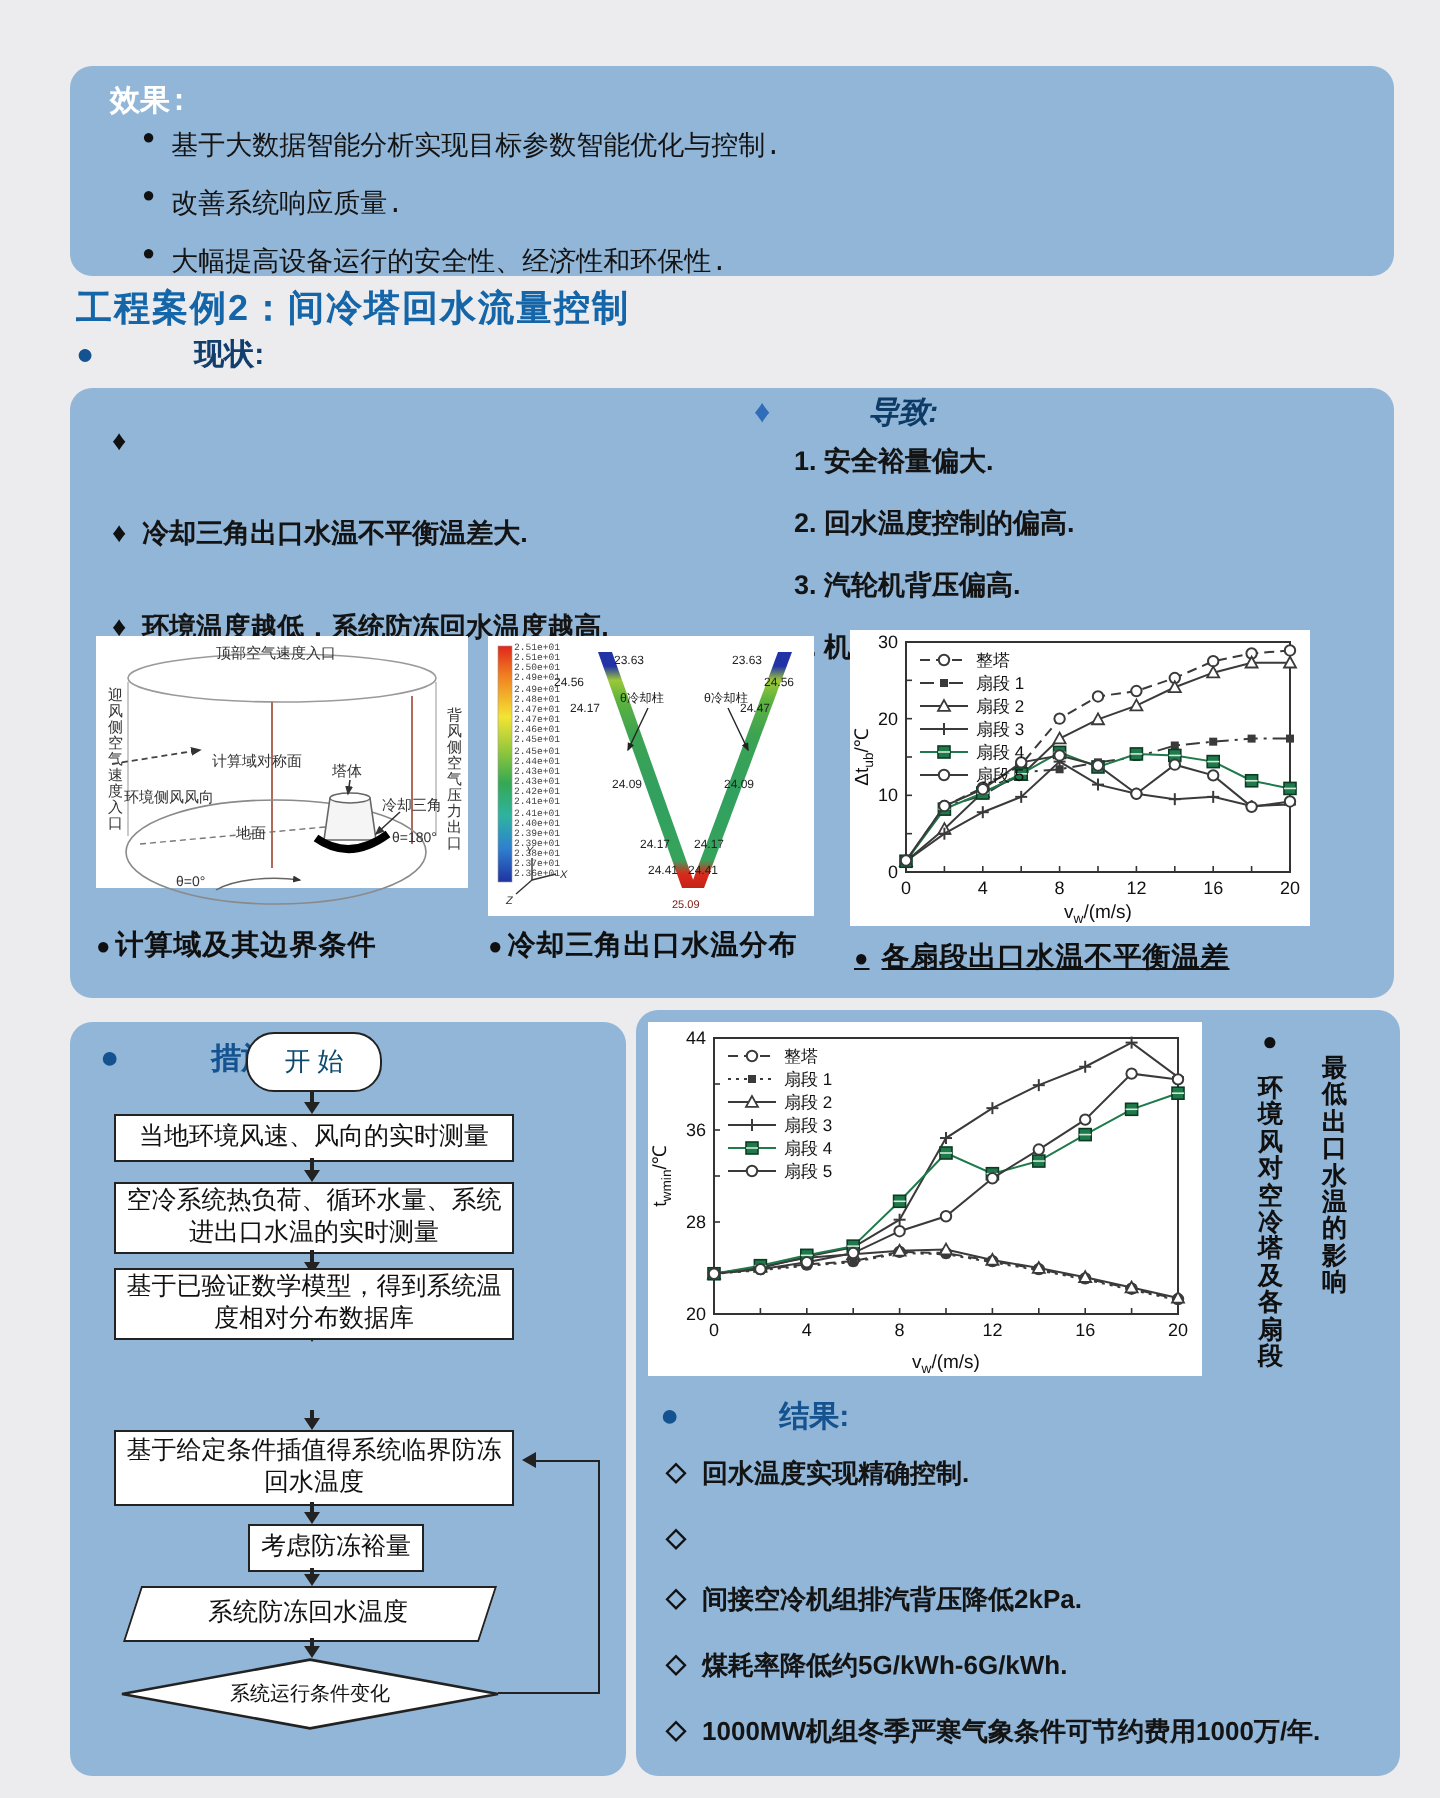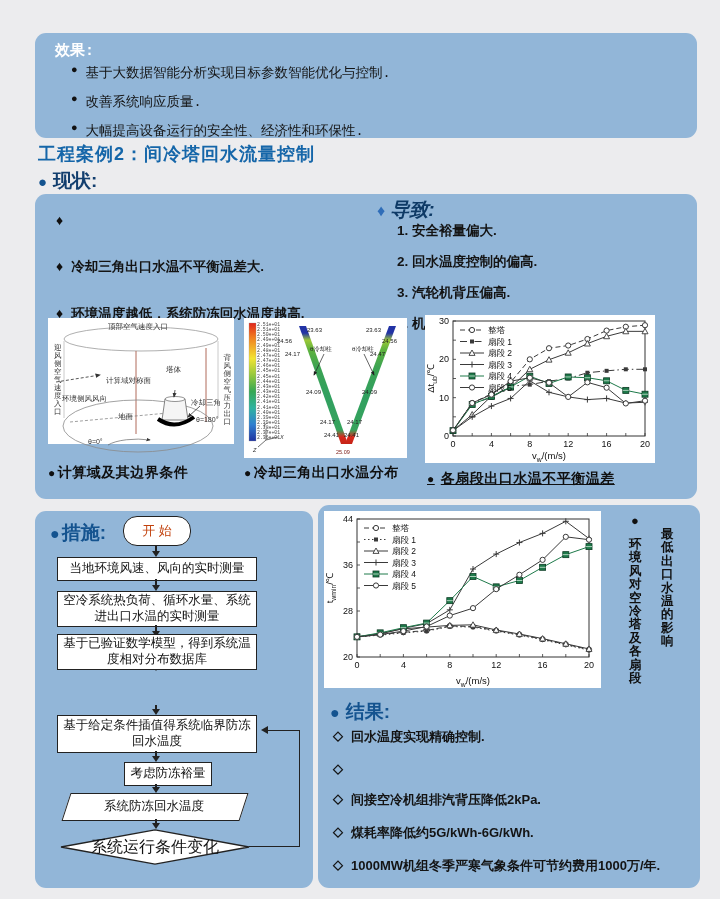--- a/index.html
+++ b/index.html
@@ -1,21 +1,21 @@
 <!DOCTYPE html>
 <html><head>
 <meta charset="utf-8">
 <style>
   html,body{margin:0;padding:0;background:#ececee;}
   #page{position:relative;width:720px;height:899px;background:#ececee;overflow:hidden;
         font-family:"Liberation Sans",sans-serif;color:#111;}
   .panel{position:absolute;background:#92b6d8;border-radius:11px;}
   .whitebox{position:absolute;background:#ffffff;}
   .abs{position:absolute;}
-  .h-blue{color:#14538f;font-weight:bold;font-size:19px;}
+  .h-blue{color:#14538f;font-weight:bold;font-size:15px;margin-left:44px;}
   .dot{color:#14538f;font-size:14px;margin-right:6px;}
   .dot-black{color:#111;font-size:11px;margin-right:8px;}
   .cap{position:absolute;font-weight:bold;font-size:14px;color:#101010;letter-spacing:.5px;}
   .cap .dot-cap{font-size:12px;margin-right:2px;}
   .item-row{display:flex;align-items:flex-start;font-size:13.5px;color:#141414;}
   .eff-row{margin-bottom:11px;}
   .stat-row{margin-bottom:29px;font-weight:bold;}
   .cause-row{margin-bottom:13px;font-weight:bold;}
   .res-row{margin-bottom:15px;font-weight:bold;}
   .dia{color:#111;margin-right:8px;font-size:14px;line-height:1.2;}
@@ -33,21 +33,21 @@
   .side-col{position:absolute;width:15px;font-size:12.5px;line-height:13.4px;word-break:break-all;
         font-weight:bold;color:#101010;}
   .cb-col span{display:block;font-size:4.8px;line-height:5.15px;color:#444;
         font-family:"Liberation Mono",monospace;white-space:nowrap;}
   svg{font-family:inherit;display:block;}
   .skew{position:absolute;left:66px;top:793px;width:176px;height:26px;background:#fff;
         border:1.3px solid #222;transform:skewX(-18deg);}
   .skew-txt{position:absolute;left:66px;top:793px;width:176px;height:26px;display:flex;
         align-items:center;justify-content:center;font-size:12.5px;color:#111;}
   .dmd-txt{position:absolute;left:60px;top:829px;width:190px;height:36px;display:flex;
-        align-items:center;justify-content:center;font-size:16px;color:#111;}
+        align-items:center;justify-content:center;font-size:10px;color:#111;}
 </style>
 </head>
 <body>
 
 <div id="page">
 
   <div class="panel" style="left:35px;top:33px;width:662px;height:105px;font-family:Liberation Mono, monospace;">
     <div class="abs" style="left:20px;top:8px;font-size:15px;font-weight:bold;color:#ffffff;">效果:</div>
     <div class="abs" style="left:36px;top:31px;width:600px;">
 
@@ -129,21 +129,21 @@
       <line x1="127" y1="72" x2="126" y2="79" stroke="#333" stroke-width="0.8" marker-end="url(#ah)"></line>
       <line x1="152" y1="88" x2="140" y2="99" stroke="#333" stroke-width="0.8" marker-end="url(#ah)"></line>
       <path d="M60,127 A34,12 0 0 1 102,122" fill="none" stroke="#666" stroke-width="0.7" marker-end="url(#ah)"></path>
     </svg>
     <div class="fig-lbl" style="left:60px;top:4px;">顶部空气速度入口</div>
     <div class="vcol" style="left:6px;top:26px;">迎风侧空气速度入口</div>
     <div class="vcol" style="left:174px;top:36px;text-align:right;">背风侧空气压力出口</div>
     <div class="fig-lbl" style="left:58px;top:58px;">计算域对称面</div>
     <div class="fig-lbl" style="left:14px;top:76px;">环境侧风风向</div>
     <div class="fig-lbl" style="left:70px;top:94px;">地面</div>
-    <div class="fig-lbl" style="left:118px;top:47px;">塔体</div>
+    <div class="fig-lbl" style="left:118px;top:63px;">塔体</div>
     <div class="fig-lbl" style="left:143px;top:80px;">冷却三角</div>
     <div class="fig-lbl" style="left:148px;top:98px;font-size:7px;">θ=180°</div>
     <div class="fig-lbl" style="left:40px;top:120px;font-size:7px;">θ=0°</div>
   </div>
   <div class="cap" style="left:48px;top:464px;">
     <span class="dot-cap">●</span><span>计算域及其边界条件</span>
   </div>
 
   <div class="whitebox" style="left:244px;top:318px;width:163px;height:140px;">
     <svg width="163" height="140" viewBox="0 0 163 140">
@@ -406,21 +406,21 @@
   </div>
   <div class="cap" style="left:427px;top:470px;text-decoration:underline;">
     <span class="dot-cap" style="margin-right:6px;">●</span><span>各扇段出口水温不平衡温差</span>
   </div>
 
   <div class="panel" style="left:35px;top:511px;width:278px;height:377px;"></div>
   <div class="abs" style="left:50px;top:520px;">
     <span class="dot" style="font-size:16px;margin-right:2px;">●</span><span class="h-blue">措施:</span>
   </div>
 
-  <div class="abs" style="left:123px;top:516px;width:66px;height:28px;background:#fff;border:1.5px solid #222;border-radius:14px;display:flex;align-items:center;justify-content:center;font-size:13px;color:#c2410c;">开  始</div>
+  <div class="abs" style="left:123px;top:516px;width:66px;height:28px;background:#fff;border:1.5px solid #222;border-radius:14px;display:flex;align-items:center;justify-content:center;font-size:13px;color:#0c4a6e;">开  始</div>
 
   <div class="varrow" style="top:546px;height:5px;"></div>
   <div class="fbox" style="top:557px;height:22px;">当地环境风速、风向的实时测量</div>
   <div class="varrow" style="top:579px;height:6px;"></div>
   <div class="fbox" style="top:591px;height:34px;">空冷系统热负荷、循环水量、系统进出口水温的实时测量</div>
   <div class="varrow" style="top:625px;height:6px;"></div>
   <div class="fbox" style="top:637px;height:21px;">塔周建筑环境及环境风向影响判定</div>
   <div class="varrow" style="top:658px;height:7px;"></div>
   <div class="fbox" style="top:634px;height:34px;">基于已验证数学模型，得到系统温度相对分布数据库</div>
   <div class="varrow" style="top:705px;height:4px;"></div>

